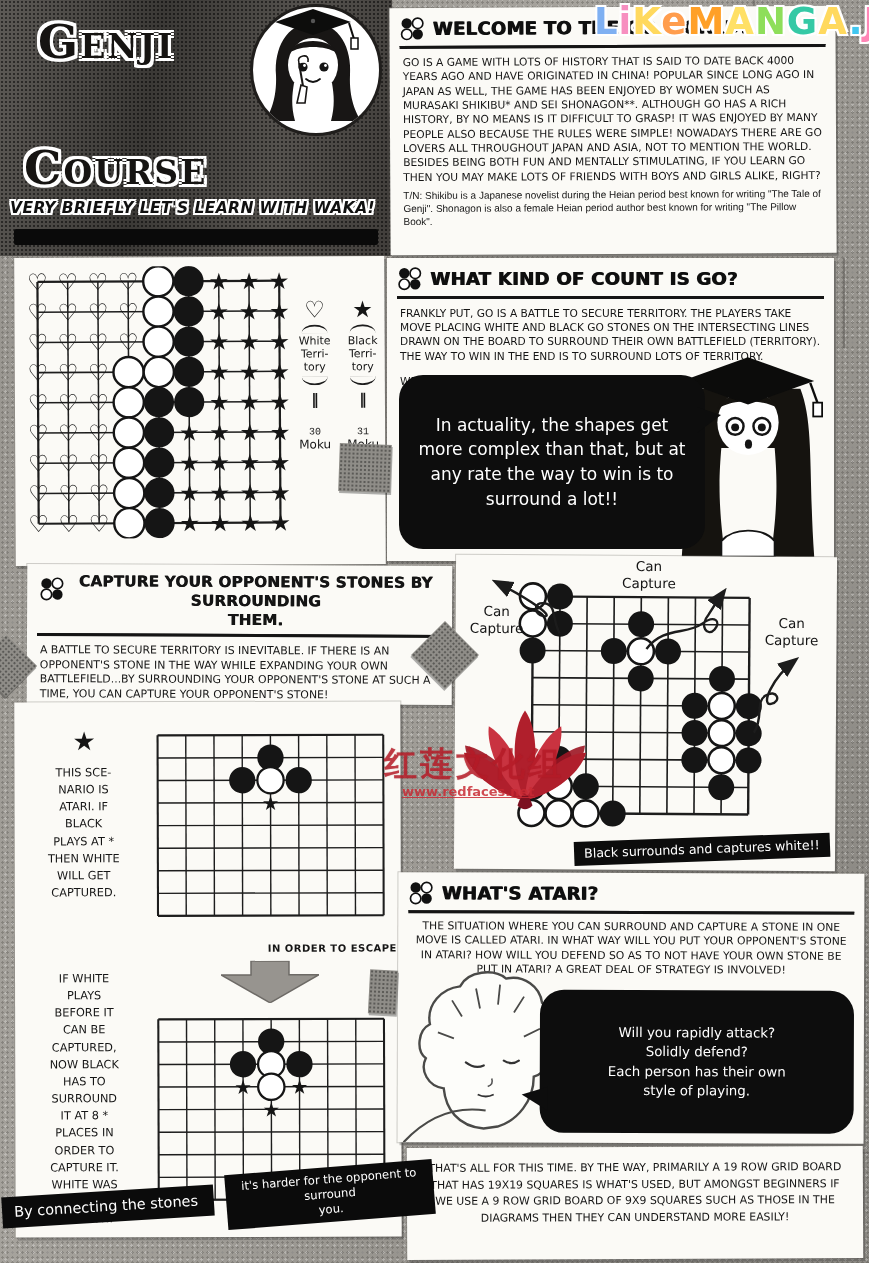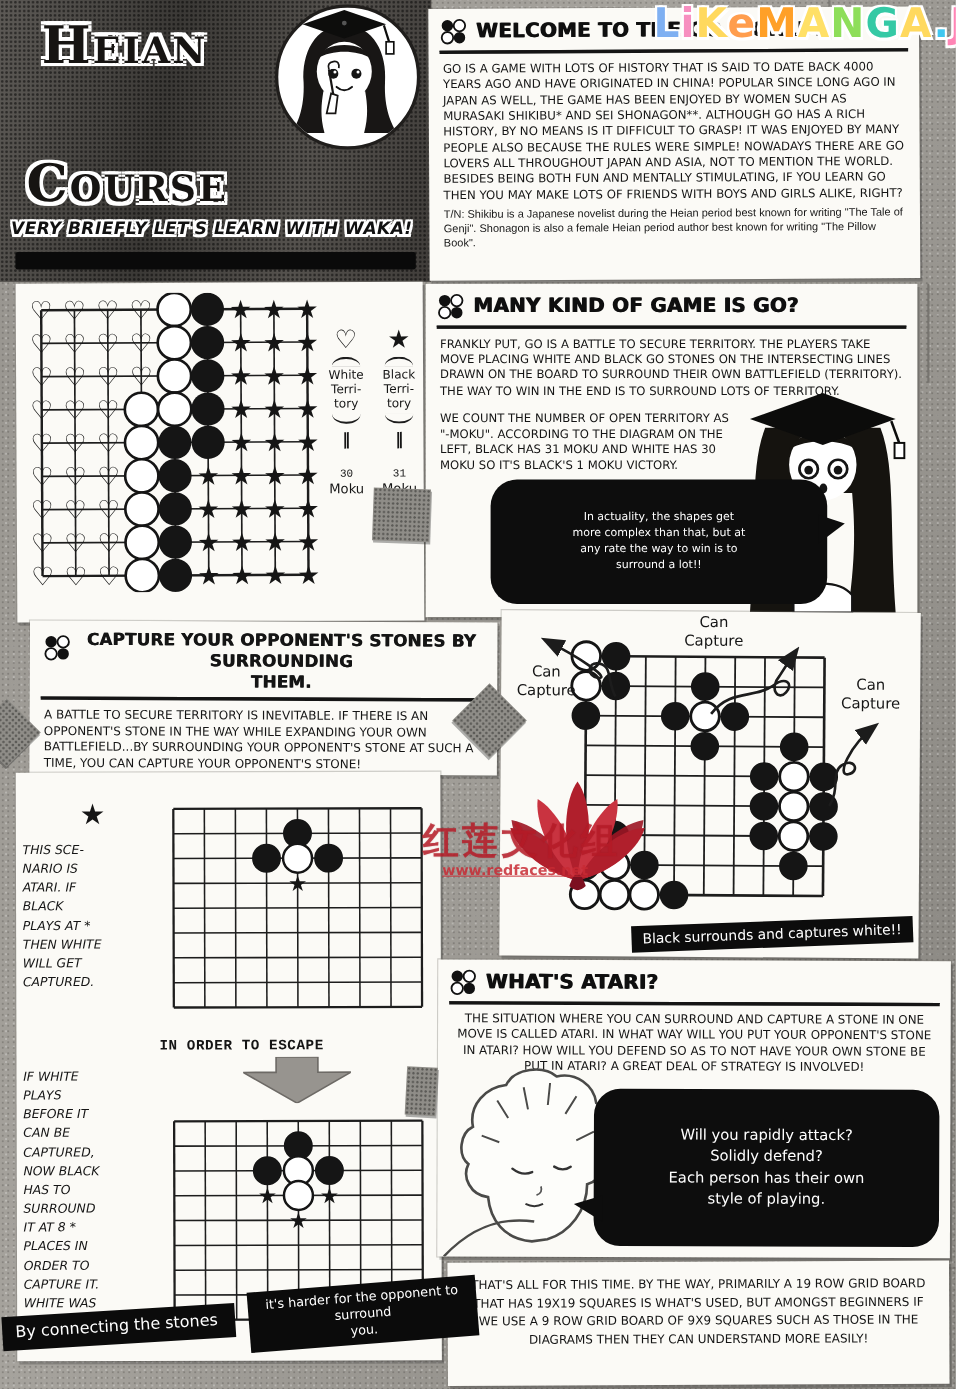--- a/index.html
+++ b/index.html
@@ -54,21 +54,21 @@
   .leg-label{font-size:11px;line-height:1.18;text-align:center;white-space:pre-line;}
   .leg-pipes{font-size:15px;font-weight:bold;margin-top:2px;}
   .leg-num{font-size:10px;margin-top:18px;font-family:Liberation Mono, monospace;}
   .leg-moku{font-size:12px;}
   
   #whatkind-panel{left:387px;top:258px;width:447px;height:303px;}
   #whatkind-body2{width:270px;}
   #wk-girl{position:absolute;right:2px;bottom:0px;width:168px;height:208px;}
   .bubble{position:absolute;background:#0d0d0d;color:#fff;border-radius:24px;
     text-align:center;white-space:pre-line;}
-  #wk-bubble{left:12px;bottom:12px;width:282px;padding:13px 12px;font-size:10px;line-height:1.45;margin-left:47px;}
+  #wk-bubble{left:12px;bottom:12px;width:282px;padding:13px 12px;font-size:17px;line-height:1.45;}
   .tail-r{position:absolute;right:-16px;top:32px;width:0;height:0;border-top:8px solid transparent;
     border-bottom:18px solid transparent;border-left:24px solid #0d0d0d;}
   .tail-l{position:absolute;left:-18px;bottom:22px;width:0;height:0;border-top:8px solid transparent;
     border-bottom:16px solid transparent;border-right:26px solid #0d0d0d;}
   
   .tape{position:absolute;background-color:#8f8d88;
     background-image:radial-gradient(rgba(40,40,38,.5) 1px, transparent 1.2px);
     background-size:4px 4px;box-shadow:1px 2px 0 rgba(30,30,28,.35);z-index:40;}
   
   #capture-left-panel{left:27px;top:565px;width:425px;height:139px;transform:rotate(.25deg);}
@@ -82,24 +82,24 @@
   #cap-caption{position:absolute;right:5px;bottom:9px;background:#0c0c0c;color:#fff;
     padding:4px 10px 5px 10px;font-size:12.6px;transform:rotate(-2.5deg);white-space:nowrap;}
   
   #lotus{position:absolute;left:388px;top:682px;width:235px;height:195px;z-index:30;pointer-events:none;}
   #lotus-cn{position:absolute;left:-4px;top:60px;font-size:33px;font-weight:bold;letter-spacing:3px;
     color:rgba(186,28,40,.72);white-space:nowrap;text-shadow:0 0 1px rgba(150,20,30,.5);}
   #lotus-url{position:absolute;left:14px;top:102px;font-size:13px;font-weight:bold;color:rgba(200,42,52,.85);text-decoration:underline;}
   
   #atari-panel{left:15px;top:702px;width:386px;height:535px;transform:rotate(-.15deg);}
   #atari-star{position:absolute;left:58px;top:24px;font-size:26px;}
-  .side-txt{position:absolute;width:126px;font-size:11.3px;line-height:1.52;text-align:left;white-space:pre-line;font-style:italic;}
+  .side-txt{position:absolute;width:126px;font-size:11.3px;line-height:1.52;text-align:center;white-space:pre-line;}
   #atari-board1{position:absolute;left:130px;top:20px;width:252px;height:207px;}
-  #escape-label{position:absolute;left:130px;top:241px;width:252px;text-align:left;
-    font-size:13px;font-weight:bold;letter-spacing:.5px;font-family:Liberation Mono, monospace;}
+  #escape-label{position:absolute;left:130px;top:241px;width:252px;text-align:right;
+    font-size:10px;font-weight:bold;letter-spacing:.5px;}
   #escape-arrow{position:absolute;left:206px;top:259px;width:98px;height:42px;}
   #atari-board2{position:absolute;left:130px;top:304px;width:252px;height:207px;}
   .banner{position:absolute;background:#0b0b0b;color:#fff;z-index:45;}
   #banner1{left:2px;top:1191px;padding:7px 16px 8px 12px;font-size:14.5px;transform:rotate(-3.5deg);white-space:nowrap;}
   #banner2{left:226px;top:1167px;width:192px;padding:5px 8px;font-size:11.6px;line-height:1.3;
     text-align:center;transform:rotate(-4.5deg);white-space:pre-line;}
   
   #whatsatari-panel{left:398px;top:873px;width:466px;height:270px;transform:rotate(.2deg);}
   #whatsatari-panel .body-txt{text-align:center;padding:6px 16px 0 16px;font-size:10.8px;}
   #boy{position:absolute;left:2px;bottom:0;width:160px;height:176px;}
@@ -111,21 +111,21 @@
 </head>
 <body>
 
 <div id="page">
 
   <div class="bgline" style="left:753px;top:0;width:2px;height:108px;"></div>
   <div class="bgline" style="left:843px;top:258px;width:2px;height:90px;"></div>
   <div class="bgline" style="left:500px;top:1152px;width:369px;height:2px;opacity:.5;"></div>
 
   <div id="title-block">
-    <div class="title-line" style="left:38px;top:14px;">Heian</div>
+    <div class="title-line" style="left:38px;top:14px;">Genji</div>
     <div class="title-line" style="left:24px;top:140px;">Course</div>
     <div id="subtitle" class="outline-w">VERY BRIEFLY LET'S LEARN WITH WAKA!</div>
     <div id="title-bar"></div>
     <div id="avatar">
       <svg width="120" height="120" viewBox="0 0 120 120">
         <path d="M60,16 C33,16 21,42 23,68 C24,92 17,106 12,114 L42,114 C38,99 39,88 41,76 L79,76 C81,88 82,99 78,114 L108,114 C103,106 96,92 97,68 C99,42 87,16 60,16 Z" fill="#181615"></path>
         <ellipse cx="60" cy="58" rx="25" ry="27" fill="#fff"></ellipse>
         <path d="M36,46 C40,30 80,30 84,46 C72,38 48,38 36,46 Z" fill="#181615"></path>
         <circle cx="50" cy="60" r="4.6" fill="#141414"></circle>
           <circle cx="71" cy="60" r="4.6" fill="#141414"></circle>
@@ -289,21 +289,21 @@
   </div>
 
   <div id="whatkind-panel" class="panel">
     <div class="hdr">
       <svg width="25" height="25" viewBox="0 0 24 24">
         <circle cx="7" cy="7" r="5" fill="#111"></circle>
           <circle cx="17.5" cy="7" r="5" fill="#fff" stroke="#111" stroke-width="1.6"></circle>
         <circle cx="7" cy="17.5" r="5" fill="#fff" stroke="#111" stroke-width="1.6"></circle>
           <circle cx="17.5" cy="17.5" r="5" fill="#111"></circle>
       </svg>
-      <span class="hdr-title">MANY KIND OF GAME IS GO?</span>
+      <span class="hdr-title">WHAT KIND OF COUNT IS GO?</span>
     </div>
     <div class="rule"></div>
     <div class="body-txt">FRANKLY PUT, GO IS A BATTLE TO SECURE TERRITORY. THE PLAYERS TAKE MOVE PLACING WHITE AND BLACK GO STONES ON THE INTERSECTING LINES DRAWN ON THE BOARD TO SURROUND THEIR OWN BATTLEFIELD (TERRITORY). THE WAY TO WIN IN THE END IS TO SURROUND LOTS OF TERRITORY.</div>
     <div class="body-txt" id="whatkind-body2">WE COUNT THE NUMBER OF OPEN TERRITORY AS "-MOKU". ACCORDING TO THE DIAGRAM ON THE LEFT, BLACK HAS 31 MOKU AND WHITE HAS 30 MOKU SO IT'S BLACK'S 1 MOKU VICTORY.</div>
     <svg id="wk-girl" viewBox="0 0 170 210">
       <path d="M32,36 C18,72 24,120 18,206 L62,206 C54,150 56,122 58,96 L112,96 C114,122 116,150 108,206 L152,206 C146,120 152,72 138,36 Z" fill="#15130f"></path>
       <ellipse cx="85" cy="70" rx="31" ry="33" fill="#fff"></ellipse>
       <path d="M54,56 C60,36 110,36 116,56 C100,46 70,46 54,56 Z" fill="#15130f"></path>
       <circle cx="72" cy="74" r="8.5" fill="#fff" stroke="#141414" stroke-width="2.5"></circle>
       <circle cx="99" cy="74" r="8.5" fill="#fff" stroke="#141414" stroke-width="2.5"></circle>

